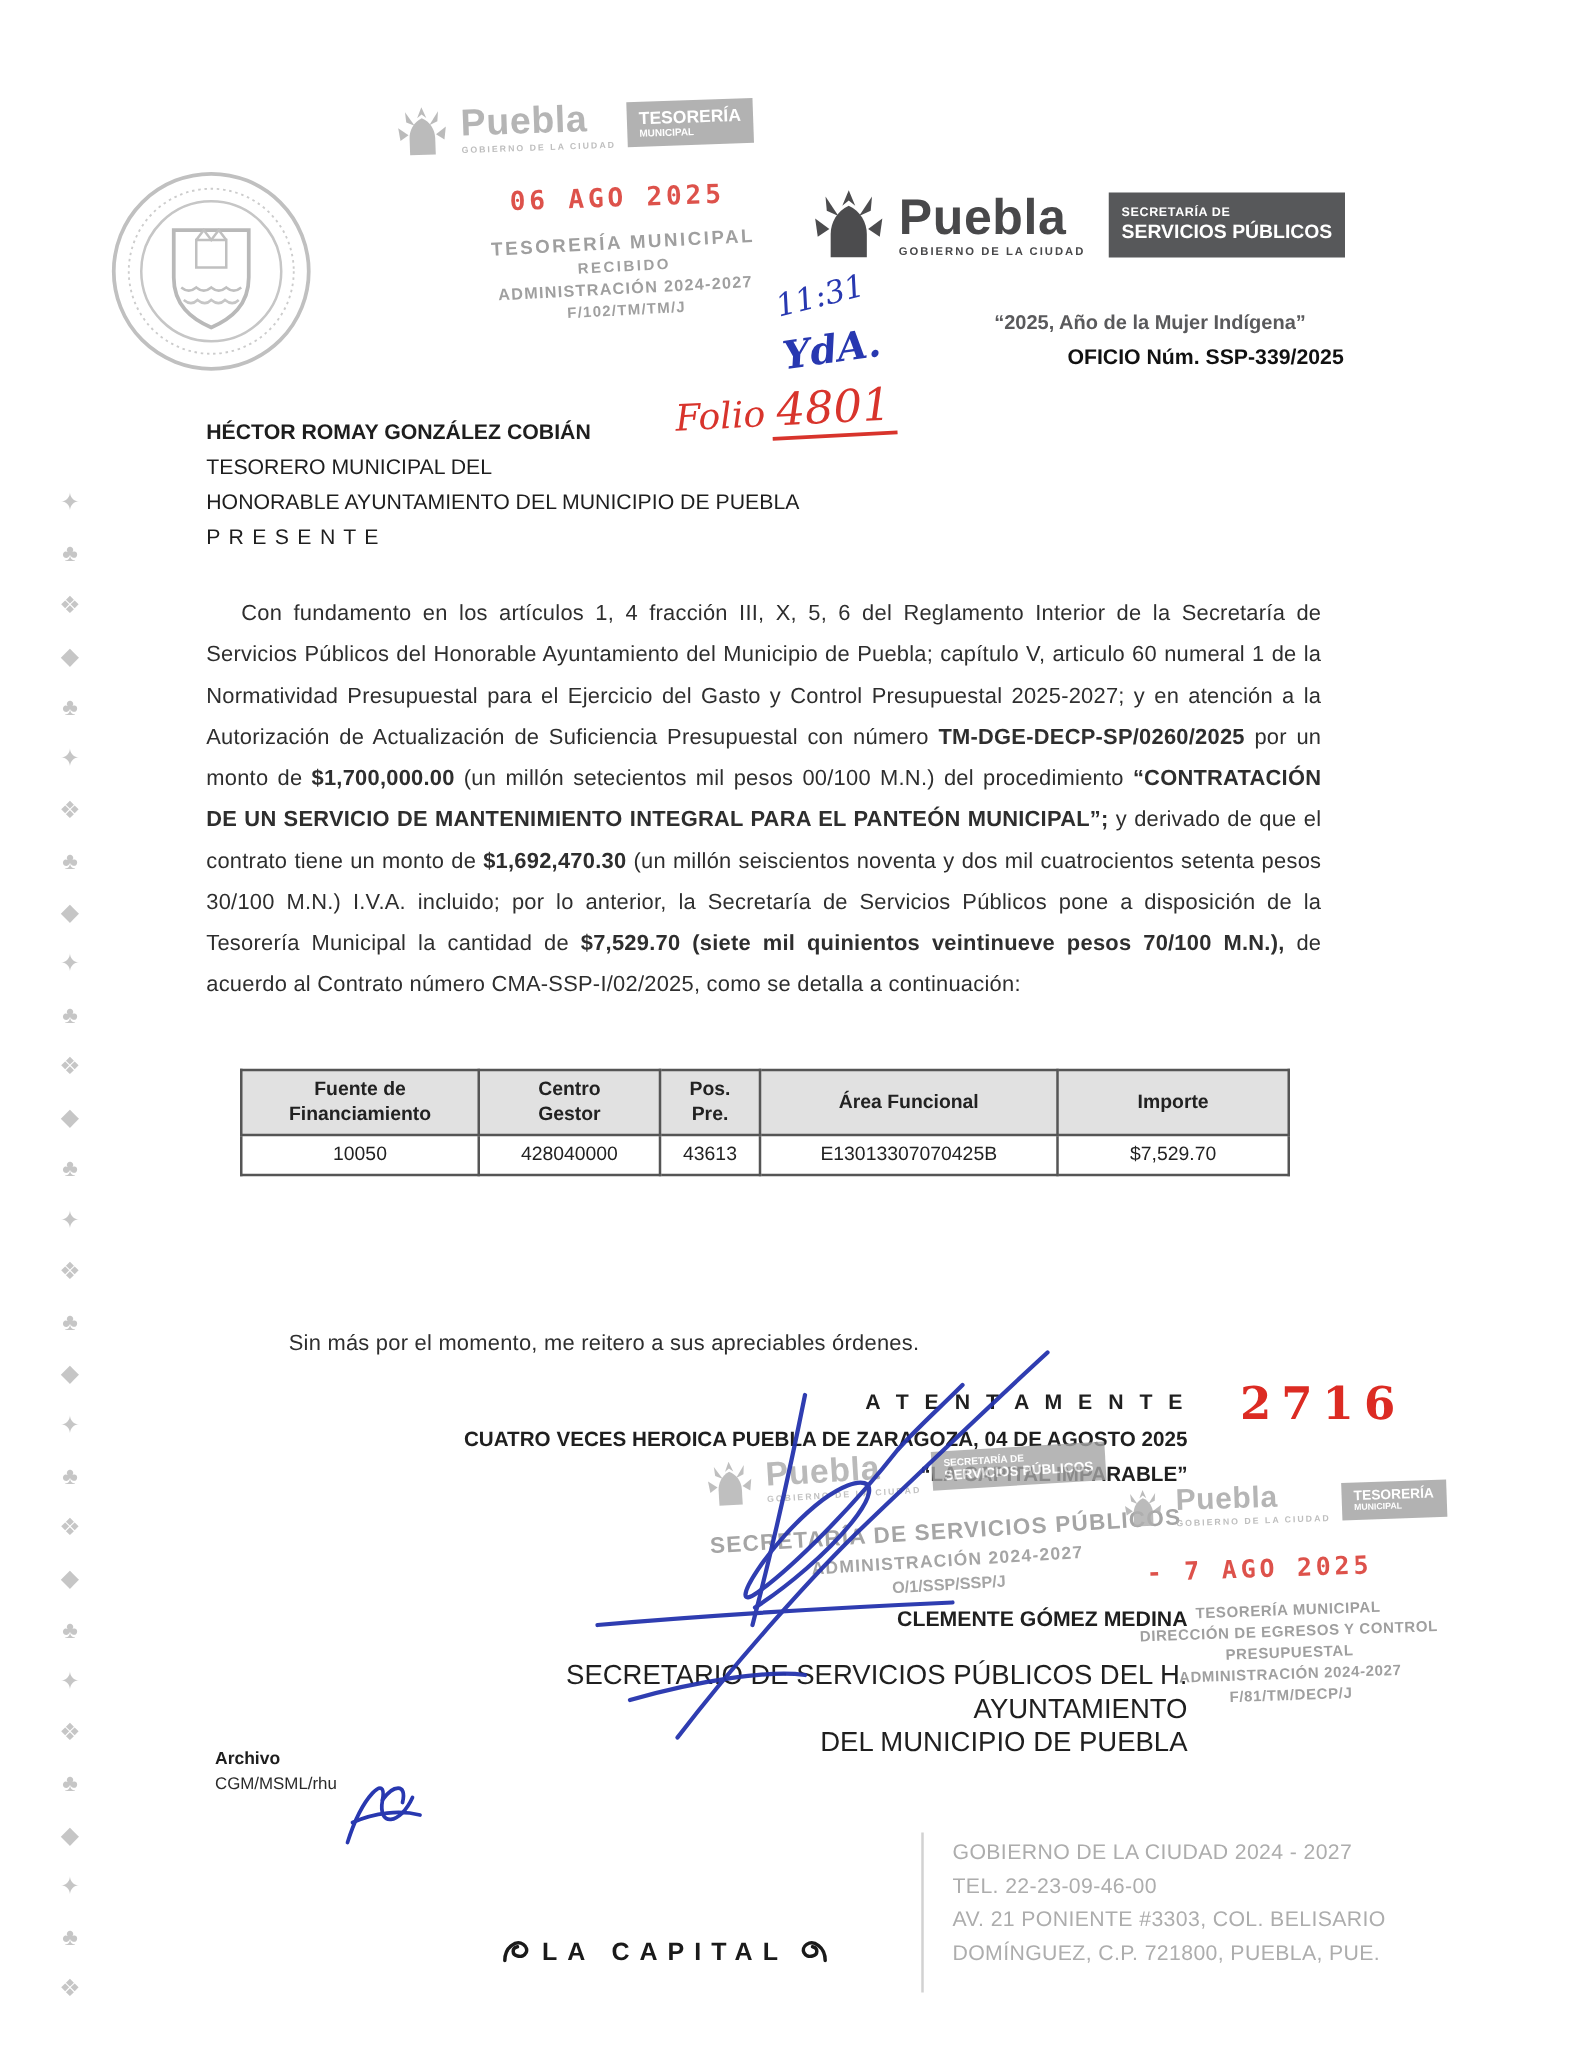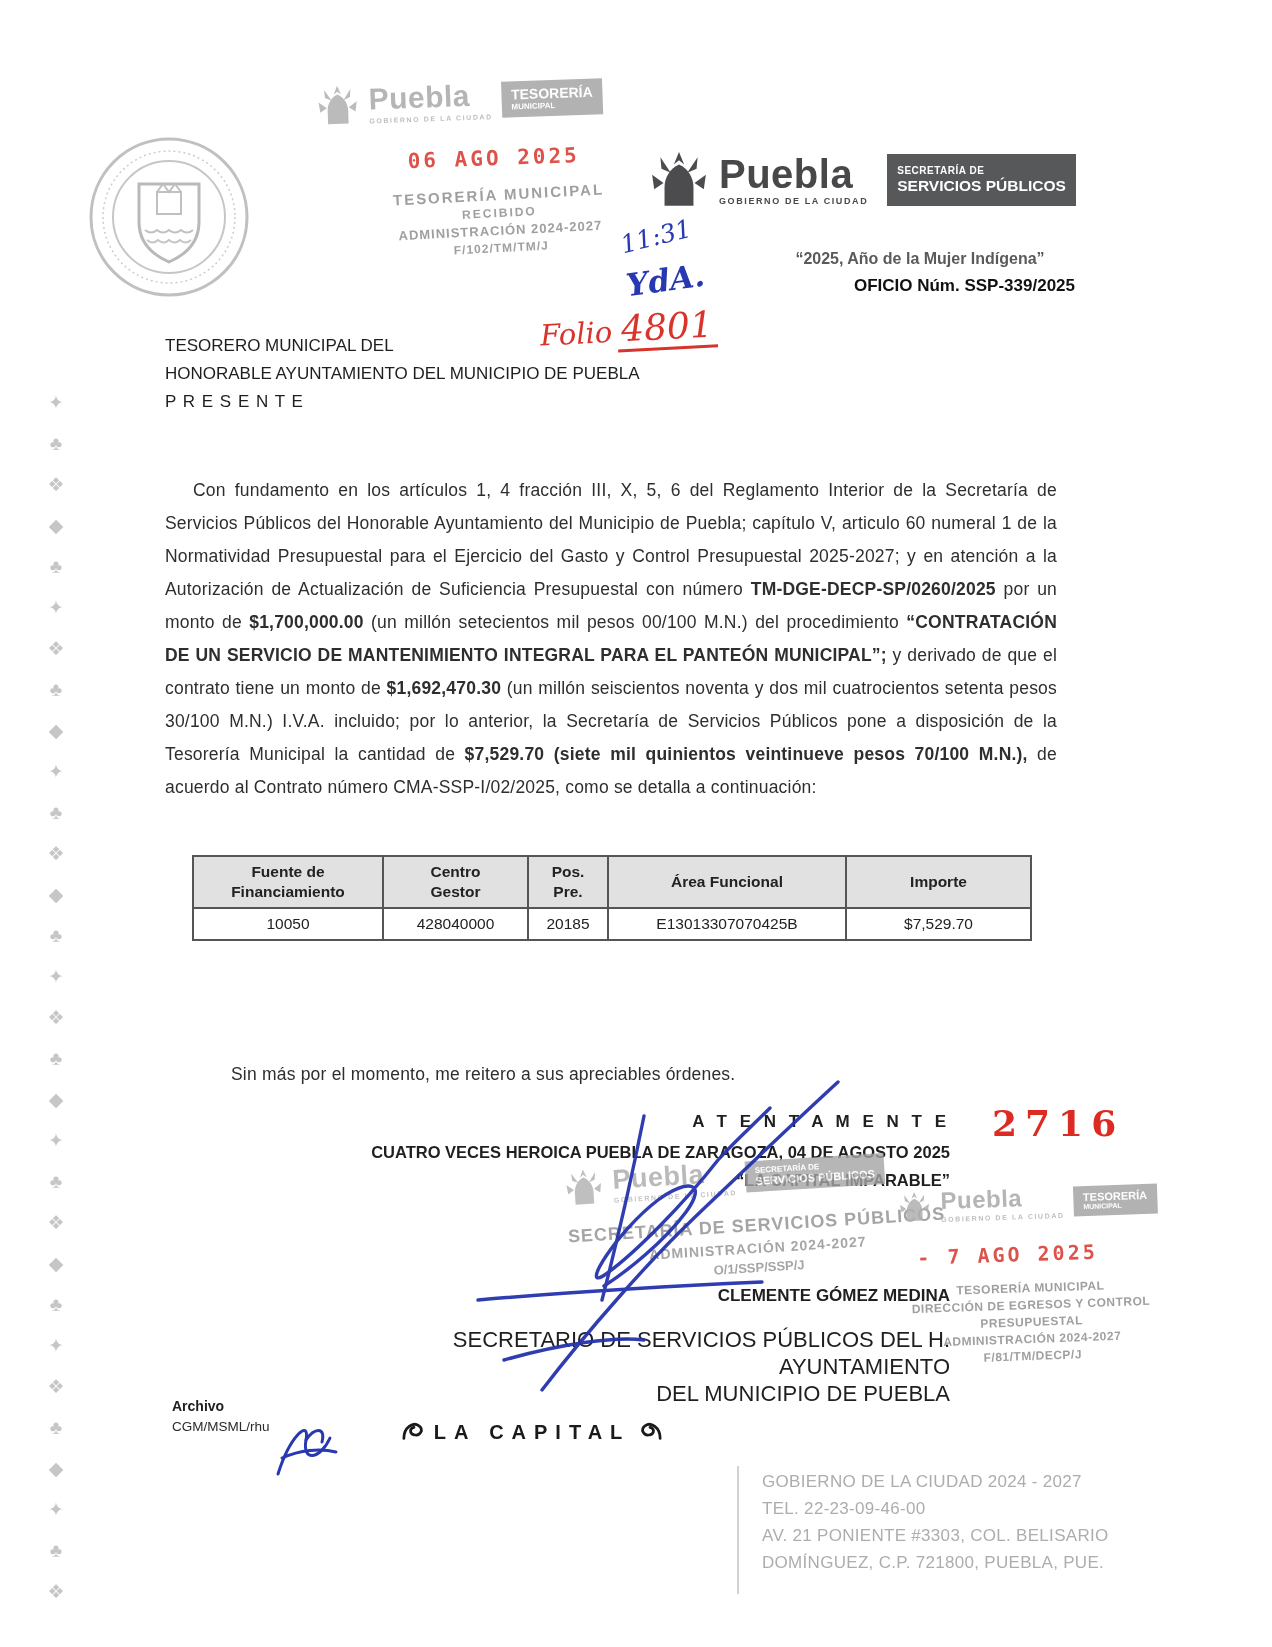--- a/index.html
+++ b/index.html
@@ -184,20 +184,21 @@
     <div style="font-weight:bold; font-size:16px; color:#5a5a5c;">“2025, Año de la Mujer Indígena”</div>
     <div style="font-weight:bold; font-size:17px; color:#111; margin-top:8px;text-align:right;">OFICIO Núm. SSP-339/2025</div>
   </div>
 
   <div class="abs handw redink" style="left:540px; top:308px; transform:rotate(-3deg);">
     <span style="font-size:29px;">Folio</span>
     <span style="font-size:36px; border-bottom:3px solid #d8342c; padding:0 4px;">4801</span>
   </div>
 
   <div class="abs" style="left:165px; top:332px; font-size:17px; line-height:28px; color:#1e1e1e;">
+    <div style="font-weight:bold;">HÉCTOR ROMAY GONZÁLEZ COBIÁN</div>
     <div>TESORERO MUNICIPAL DEL</div>
     <div>HONORABLE AYUNTAMIENTO DEL MUNICIPIO DE PUEBLA</div>
     <div style="letter-spacing:1px;">P R E S E N T E</div>
   </div>
 
   <div class="abs bodytext" style="left:165px; top:474px; width:892px; text-indent:28px;">
     <span>Con fundamento en los artículos 1, 4 fracción III, X, 5, 6 del Reglamento Interior de la Secretaría de Servicios Públicos del Honorable Ayuntamiento del Municipio de Puebla; capítulo V, articulo 60 numeral 1  de la Normatividad Presupuestal para el Ejercicio del Gasto y Control Presupuestal 2025-2027; y en atención a la Autorización de Actualización de Suficiencia Presupuestal con número </span><span class="b">TM-DGE-DECP-SP/0260/2025</span><span> por un monto de </span><span class="b">$1,700,000.00</span><span> (un millón setecientos mil pesos 00/100 M.N.) del procedimiento </span><span class="b">“CONTRATACIÓN DE UN SERVICIO DE MANTENIMIENTO INTEGRAL PARA EL PANTEÓN MUNICIPAL”;</span><span> y derivado de que el contrato tiene un monto de </span><span class="b">$1,692,470.30</span><span> (un millón seiscientos noventa y dos mil cuatrocientos setenta pesos 30/100 M.N.) I.V.A. incluido; por lo anterior, la Secretaría de Servicios Públicos pone a disposición de la Tesorería Municipal la cantidad de </span><span class="b">$7,529.70 (siete mil quinientos veintinueve pesos 70/100 M.N.),</span><span>  de acuerdo al Contrato número CMA-SSP-I/02/2025, como se detalla a continuación:</span>
   </div>
 
   <div class="abs" style="left:192px; top:855px;">
@@ -218,21 +219,21 @@
           <th class="prel">Pos.
 Pre.</th>
           <th>Área Funcional</th>
           <th>Importe</th>
         </tr>
       </thead>
       <tbody>
         <tr>
           <td>10050</td>
           <td>428040000</td>
-          <td>20185</td>
+          <td>43613</td>
           <td>E13013307070425B</td>
           <td>$7,529.70</td>
         </tr>
       </tbody>
     </table>
   </div>
 
 
   <div class="abs bodytext" style="left:165px; top:1058px; width:892px; text-indent:66px;">Sin más por el momento, me reitero a sus apreciables órdenes.</div>
 
@@ -307,21 +308,21 @@
     <div style="font-size:13.5px; color:#2a2a2a; margin-top:5px;">CGM/MSML/rhu</div>
   </div>
   <svg class="abs" style="left:262px; top:1408px;" width="95" height="85" viewBox="0 0 95 85">
     <g fill="none" stroke="#2838b0" stroke-width="3" stroke-linecap="round">
       <path d="M16 66 C28 28 48 10 44 32 C40 54 58 52 68 30"></path>
       <path d="M20 50 C38 42 58 40 74 44"></path>
       <path d="M44 32 C52 20 64 18 60 34"></path>
     </g>
   </svg>
 
-  <div class="abs cap-logo" style="left:382px; top:1420px; width:300px;">
+  <div class="abs cap-logo" style="left:382px; top:1550px; width:300px;">
     <div class="l1">
       <svg width="24" height="24" viewBox="0 0 26 26">
         <path d="M2 20 C2 8 12 2 18 6 C24 10 20 18 13 16 C8 15 8 9 13 8" fill="none" stroke="#1a1a1a" stroke-width="3" stroke-linecap="round"></path>
       </svg>
       <span>LA CAPITAL</span>
       <svg width="24" height="24" viewBox="0 0 26 26" style="transform:scaleX(-1);">
         <path d="M2 20 C2 8 12 2 18 6 C24 10 20 18 13 16 C8 15 8 9 13 8" fill="none" stroke="#1a1a1a" stroke-width="3" stroke-linecap="round"></path>
       </svg>
     </div>
   </div>

